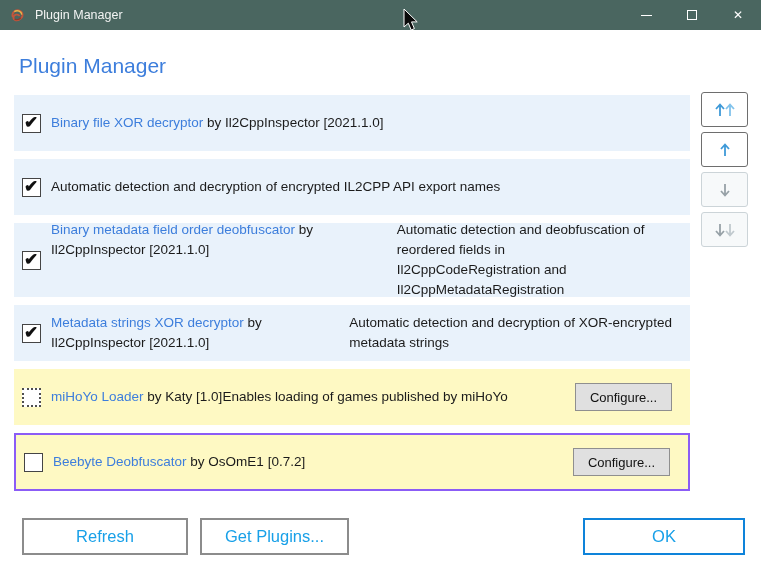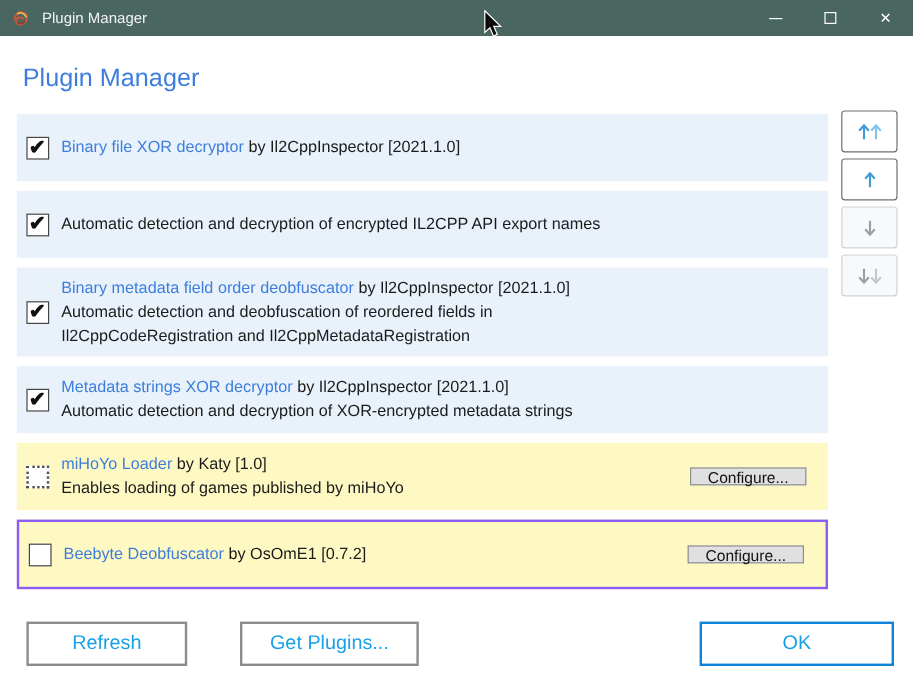--- a/index.html
+++ b/index.html
@@ -26,40 +26,40 @@
   .row.h2 { height:56px; }
   .row.h3 { height:74px; }
   .row.white { background:#fef9c3; }
   .row.selected { background:#fef9c3; border:2px solid #8b5cf6; height:58px; }
 
   .cb { width:19px; height:19px; background:#ffffff; border:1px solid #454545;
         margin-left:8px; flex:0 0 auto; position:relative; }
   .cb.dashed { border:2px dotted #4f4f4f; }
   .checkmark { position:absolute; left:1px; top:-3px; font-size:17px; font-weight:700; color:#101010; }
 
-  .ptext { margin-left:10px; display:flex; flex-direction:column; }
+  .ptext { margin-left:10px; display:flex; }
   .pline { font-size:13.5px; line-height:20px; }
   .pname { color:#3d7edc; cursor:pointer; }
   .pbyline { color:#1b1b1b; }
   .pdesc { font-size:13.5px; line-height:20px; color:#1b1b1b; white-space:pre-line; }
 
   .cfg-btn { position:absolute; right:18px; top:50%; transform:translateY(-50%);
-             width:97px; height:15px; background:#e0e0e0; border:1px solid #8f8f8f;
+             width:97px; height:28px; background:#e0e0e0; border:1px solid #8f8f8f;
              font-family:"Liberation Sans", sans-serif; font-size:13px; color:#111; cursor:pointer; }
 
   
   .arrows { position:absolute; left:701px; top:92px; display:flex; flex-direction:column; gap:5px; }
   .arrow-btn { width:47px; height:35px; border-radius:3px; background:#ffffff;
                border:1px solid #6e6e6e; display:flex; align-items:center; justify-content:center; cursor:pointer; }
   .arrow-btn.disabled { border:1px solid #ccd4d8; background:#f7f9fa; cursor:default; }
 
   
   .footer-btn { position:absolute; top:518px; height:37px; background:#ffffff;
                 font-family:"Liberation Sans", sans-serif; font-size:16.5px; color:#18a0e8; cursor:pointer; }
-  .btn-refresh { left:22px;  width:134px; border:2px solid #8c8c8c; }
+  .btn-refresh { left:22px;  width:166px; border:2px solid #8c8c8c; }
   .btn-getplugins { left:200px; width:149px; border:2px solid #8c8c8c; }
   .btn-ok { left:583px; width:162px; border:2px solid #0e83da; }
 
   
   .cursor { position:absolute; left:403px; top:8px; z-index:50; }
 </style>
 </head>
 <body>
 
 <div class="titlebar">

